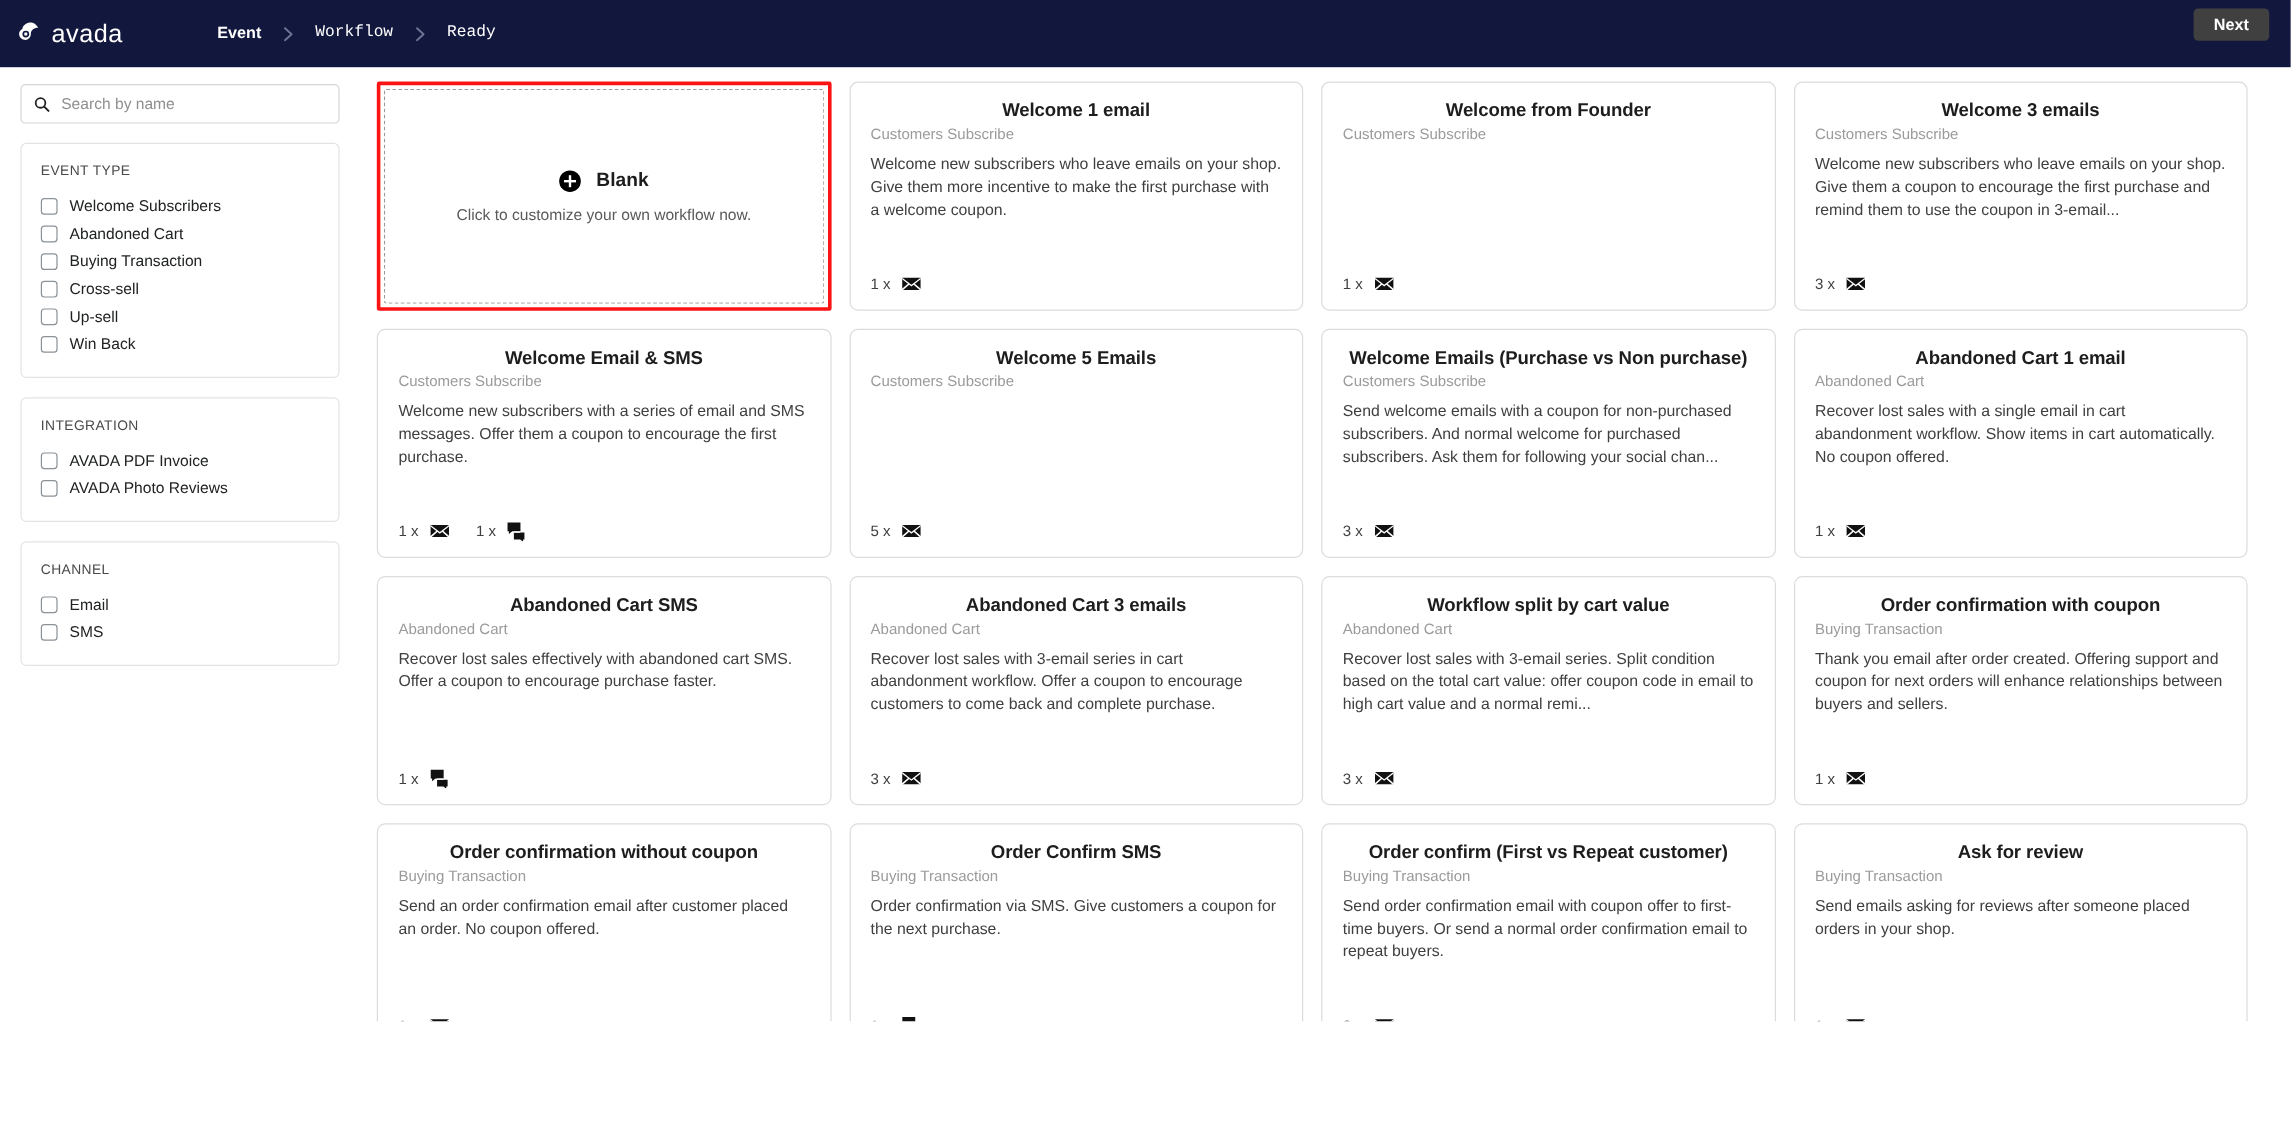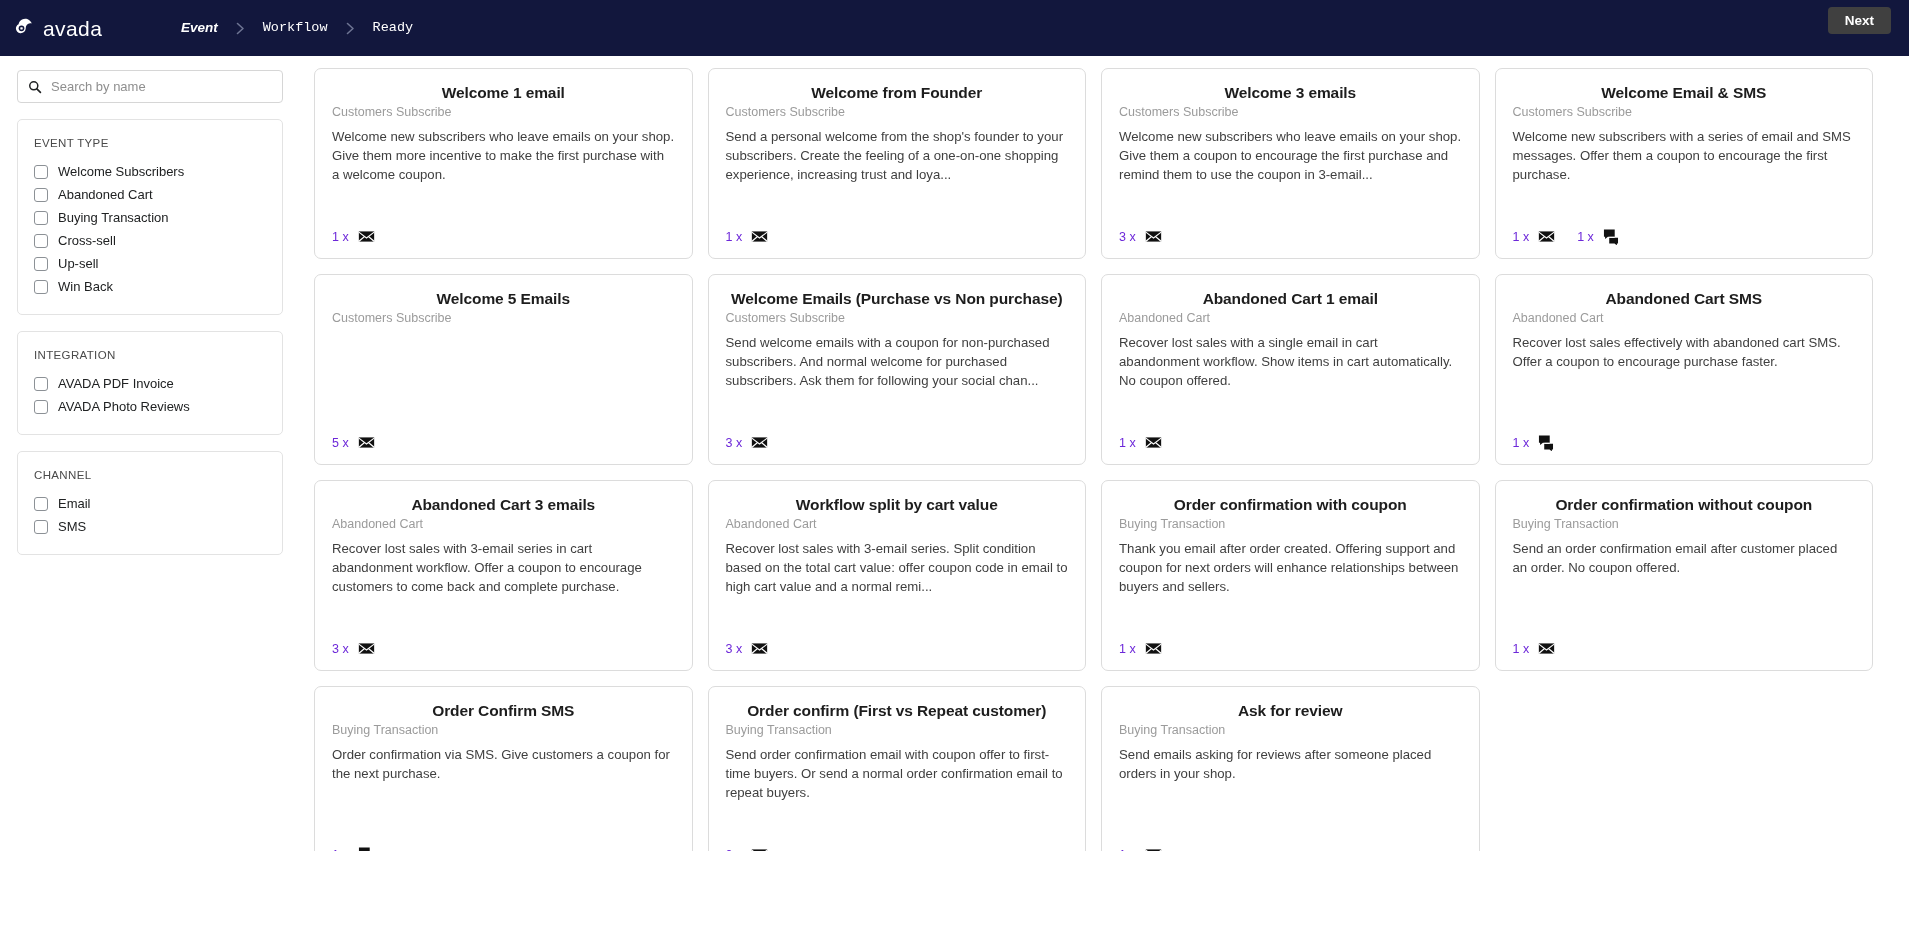--- a/index.html
+++ b/index.html
@@ -28,21 +28,21 @@
     font-weight: 400;
     line-height: 1;
   }
   .breadcrumb { display: flex; align-items: center; gap: 0; margin-left: 13px; }
   .crumb {
     font-size: 13.5px;
     padding: 0 4px;
     line-height: 1;
     white-space: nowrap;
   }
-  .crumb.active { color: #ffffff; font-weight: 700; font-style: italic; }
+  .crumb.active { color: #ffffff; font-weight: 700; }
   .crumb.inactive { color: #ffffff; font-weight: 400; font-family: Liberation Mono, monospace; }
   .crumb-sep {
     color: #6d7493;
     font-size: 12px;
     margin: 0 14px;
     display: inline-flex;
     align-items: center;
   }
   .next-btn {
     position: absolute;
@@ -164,21 +164,21 @@
     margin-top: 6px;
   }
   .card-footer {
     margin-top: auto;
     padding-top: 10px;
     display: flex;
     align-items: center;
     gap: 9px;
   }
   .stat { display: flex; align-items: center; gap: 9px; margin-right: 13px; }
-  .stat-count { font-size: 12.5px; color: #6d28d9; }
+  .stat-count { font-size: 12.5px; color: #404040; }
   .stat-icon { width: 17px; height: 17px; display: block; }
 
   
   .blank-card {
     border: 3px solid #fc1414;
     border-radius: 2px;
     padding: 3px;
     min-height: 191px;
     display: flex;
     cursor: pointer;
@@ -310,20 +310,29 @@
             <span class="checkbox"></span>
             <span class="check-label">SMS</span>
           </label>
         </div>
       </div>
   </aside>
 
   <main class="content">
     <div class="grid">
 
+      <div class="blank-card">
+        <div class="blank-inner">
+          <div class="blank-head">
+            <span class="plus-icon"></span>
+            <span class="blank-title">Blank</span>
+          </div>
+          <div class="blank-sub">Click to customize your own workflow now.</div>
+        </div>
+      </div>
 
       <div class="card">
           <div class="card-title">Welcome 1 email</div>
           <div class="card-sub">Customers Subscribe</div>
           <div class="card-desc">Welcome new subscribers who leave emails on your shop. Give them more incentive to make the first purchase with a welcome coupon.</div>
           <div class="card-footer">
             <span class="stat">
               <span class="stat-count">1 x</span>
               <span style="display: inline-flex;">
                 <svg class="stat-icon" viewBox="0 0 20 18">
@@ -331,21 +340,20 @@
                   <path fill="#fff" d="M1 3l9 7 9-7v1.6l-9 7-9-7z"></path>
                   <path fill="#fff" d="M0.2 14.4 L7 8.6 L8.1 9.6 L1.3 15.6z M19.8 14.4 L13 8.6 L11.9 9.6 L18.7 15.6z"></path>
                 </svg>
               </span>
             </span>
           </div>
         </div>
         <div class="card">
           <div class="card-title">Welcome from Founder</div>
           <div class="card-sub">Customers Subscribe</div>
-          <div class="card-desc">Send a personal welcome from the shop's founder to your subscribers. Create the feeling of a one-on-one shopping experience, increasing trust and loya...</div>
           <div class="card-footer">
             <span class="stat">
               <span class="stat-count">1 x</span>
               <span style="display: inline-flex;">
                 <svg class="stat-icon" viewBox="0 0 20 18">
                   <path fill="#111" d="M1 3h18v12H1z"></path>
                   <path fill="#fff" d="M1 3l9 7 9-7v1.6l-9 7-9-7z"></path>
                   <path fill="#fff" d="M0.2 14.4 L7 8.6 L8.1 9.6 L1.3 15.6z M19.8 14.4 L13 8.6 L11.9 9.6 L18.7 15.6z"></path>
                 </svg>
               </span>

